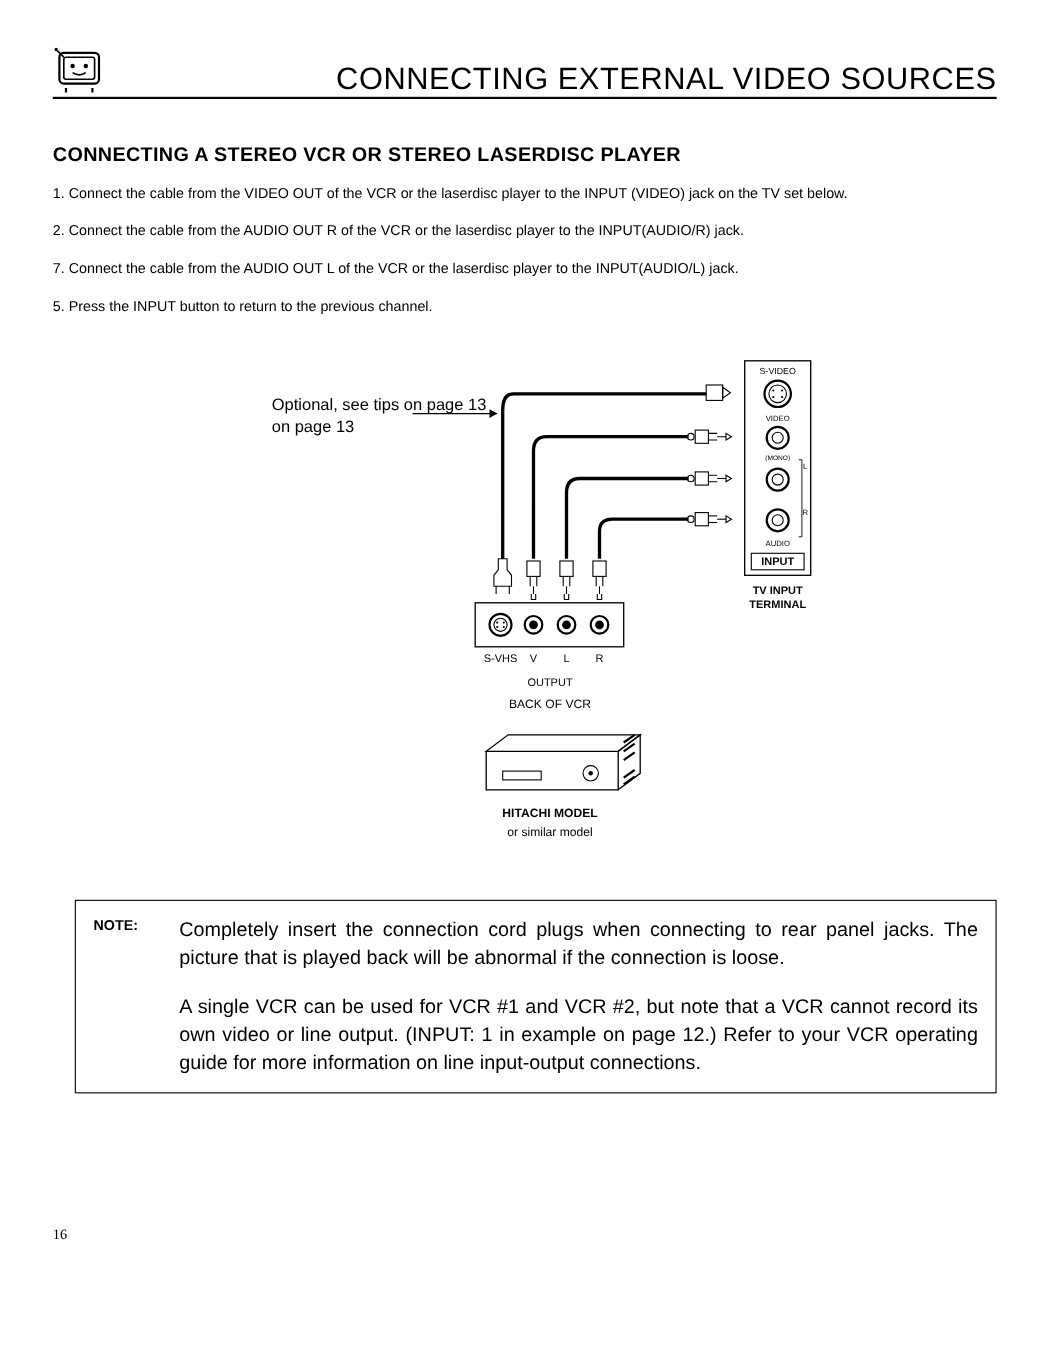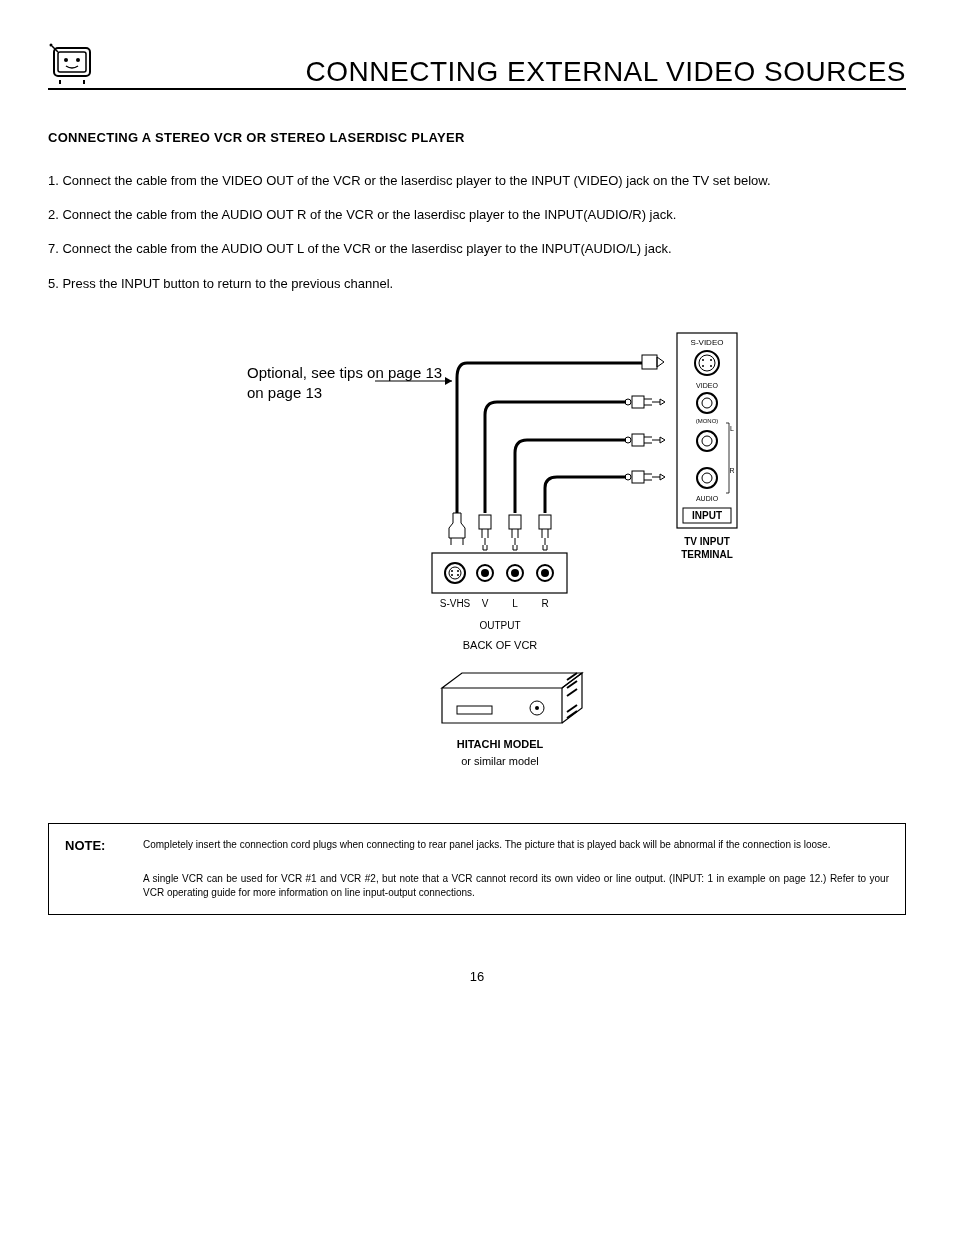--- a/index.html
+++ b/index.html
@@ -25,23 +25,23 @@
     margin-bottom: -2px;
   }
   .title {
     font-size: 28px;
     font-weight: normal;
     letter-spacing: 0.5px;
     line-height: 1.0;
   }
   .subheading {
     font-weight: bold;
-    font-size: 13px;
+    font-size: 18px;
     letter-spacing: 0.3px;
-    margin-bottom: 27px;
+    margin-bottom: 16px;
   }
   ol.steps {
     list-style: none;
     padding: 0;
     margin: 0 0 30px 0;
   }
   ol.steps li {
     margin-bottom: 16px;
     text-align: justify;
     line-height: 1.4;
@@ -49,44 +49,45 @@
   .diagram-wrap {
     width: 100%;
     display: flex;
     justify-content: center;
     margin: 20px 0 40px 0;
   }
   .note-box {
     border: 1px solid #000;
     padding: 14px 16px 14px 16px;
     margin-top: 20px;
+    margin-left: 20px;
   }
   .note-row {
     display: flex;
   }
   .note-label {
     font-weight: bold;
     width: 78px;
     flex-shrink: 0;
     font-size: 13px;
   }
   .note-body {
     flex: 1;
   }
   .note-body p {
     margin: 0 0 20px 0;
     text-align: justify;
     line-height: 1.4;
-    font-size: 10px;
+    font-size: 18px;
   }
   .note-body p:last-child { margin-bottom: 0; }
   .page-num {
-    text-align: center;
-    margin-top: 54px;
+    margin-top: 120px;
     font-size: 13px;
+    font-family: Liberation Serif, serif;
   }
   svg text { font-family: "Helvetica Neue", Helvetica, Arial, sans-serif; }
 </style>
 </head>
 <body>
 
 <div class="header">
   <svg class="logo" viewBox="0 0 48 48">
     <rect x="6" y="8" width="36" height="28" rx="4" ry="4" fill="none" stroke="#000" stroke-width="2"></rect>
     <rect x="10" y="12" width="28" height="20" rx="2" ry="2" fill="none" stroke="#000" stroke-width="1.5"></rect>

